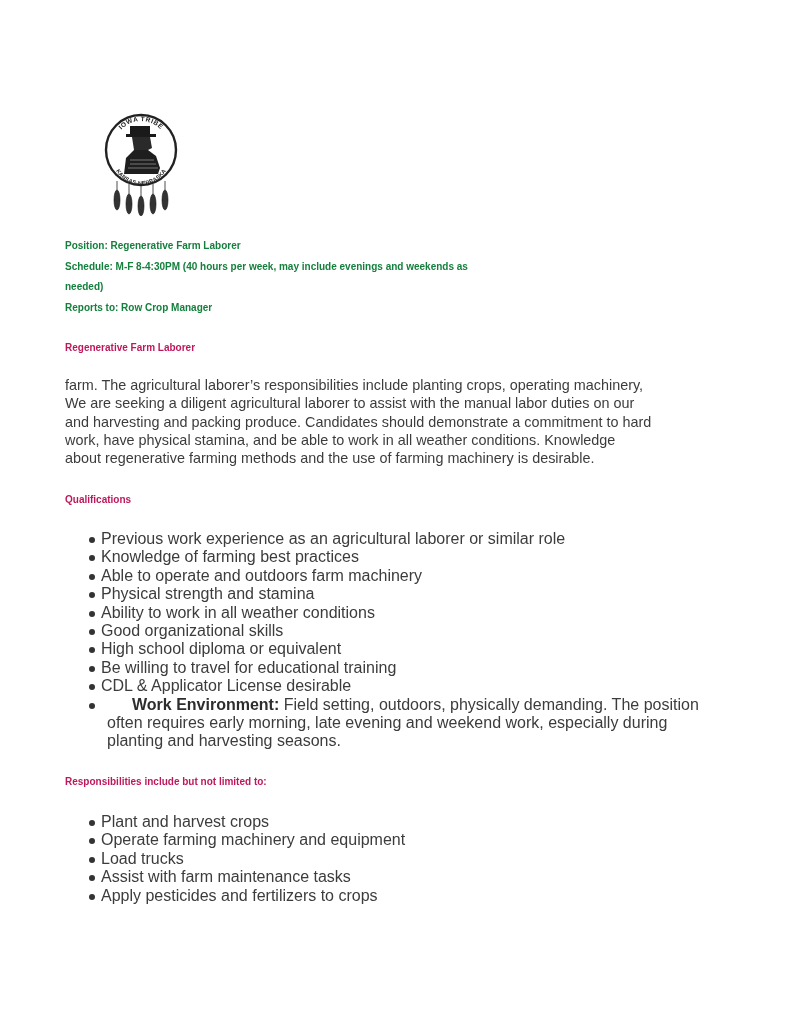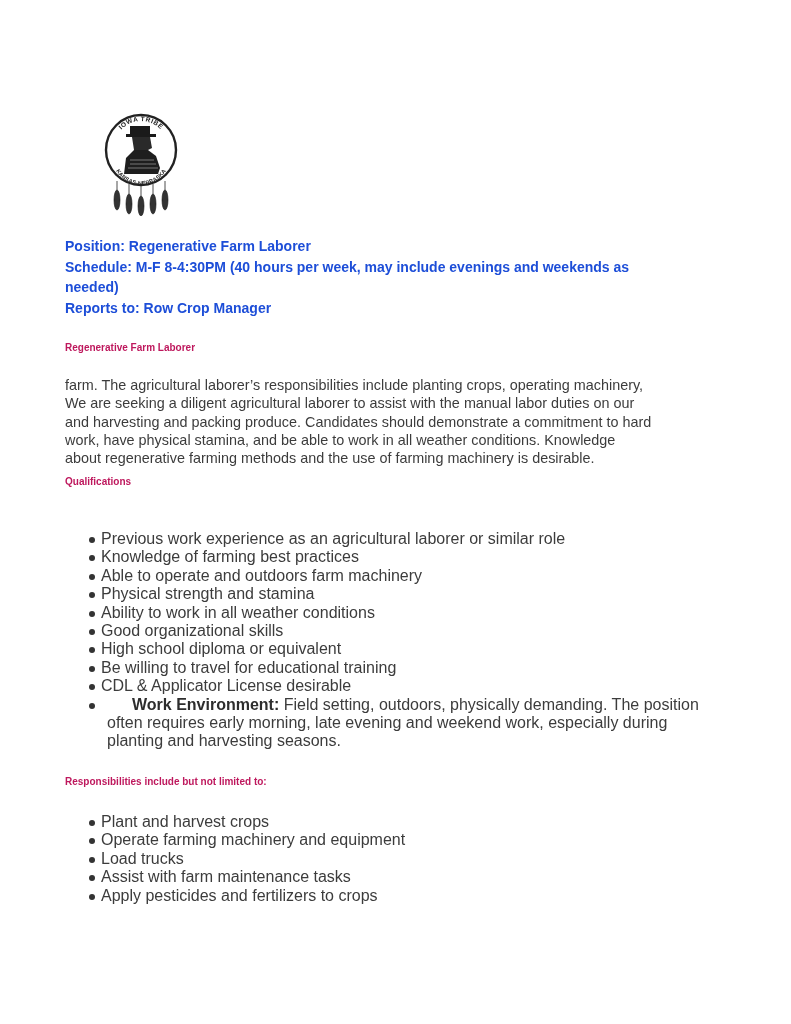--- a/index.html
+++ b/index.html
@@ -26,23 +26,23 @@
       top: 108px;
       width: 82px;
       height: 108px;
     }
     .header-block {
       position: absolute;
       left: 65px;
       top: 236px;
       width: 660px;
       font-weight: bold;
-      font-size: 14px;
+      font-size: 10px;
       line-height: 20.5px;
-      color: #1d4ed8;
+      color: #15803d;
     }
     .header-block div { white-space: nowrap; }
     .section-title {
       position: absolute;
       left: 65px;
       font-weight: bold;
       font-size: 10px;
       color: #be185d;
       white-space: nowrap;
     }
@@ -141,21 +141,21 @@
   <div class="section-title" style="top:342px;">Regenerative Farm Laborer</div>
 
   <div class="body-para">
     <div>farm. The agricultural laborer’s responsibilities include planting crops, operating machinery,</div>
     <div>We are seeking a diligent agricultural laborer to assist with the manual labor duties on our</div>
     <div>and harvesting and packing produce. Candidates should demonstrate a commitment to hard</div>
     <div>work, have physical stamina, and be able to work in all weather conditions. Knowledge</div>
     <div>about regenerative farming methods and the use of farming machinery is desirable.</div>
   </div>
 
-  <div class="section-title" style="top:476px;">Qualifications</div>
+  <div class="section-title" style="top:494px;">Qualifications</div>
 
   <ul class="list" style="top:530px;">
     <li>Previous work experience as an agricultural laborer or similar role</li>
     <li>Knowledge of farming best practices</li>
     <li>Able to operate and outdoors farm machinery</li>
     <li>Physical strength and stamina</li>
     <li>Ability to work in all weather conditions</li>
     <li>Good organizational skills</li>
     <li>High school diploma or equivalent</li>
     <li>Be willing to travel for educational training</li>

